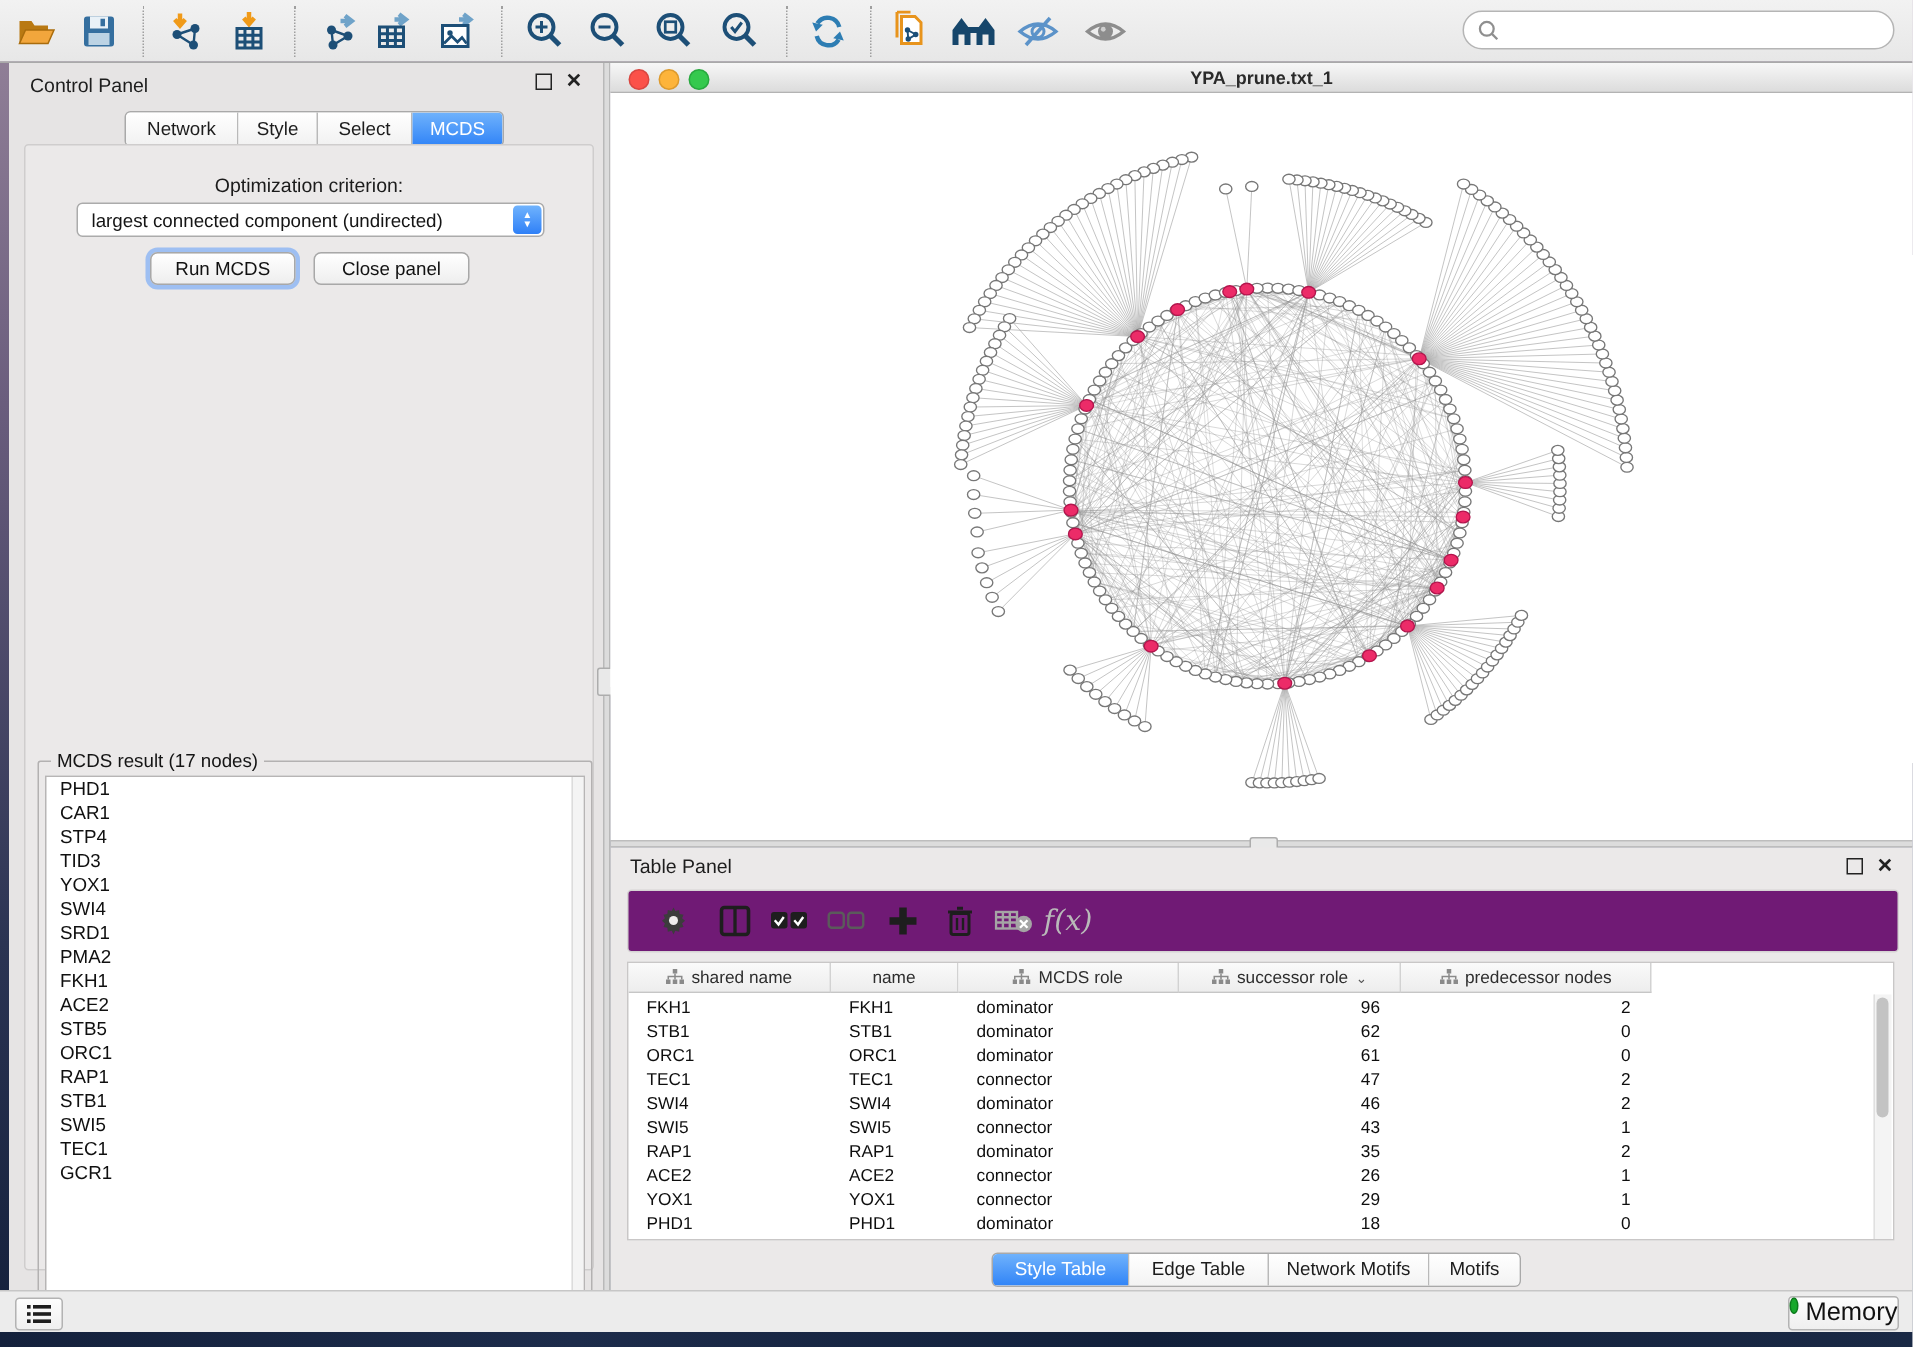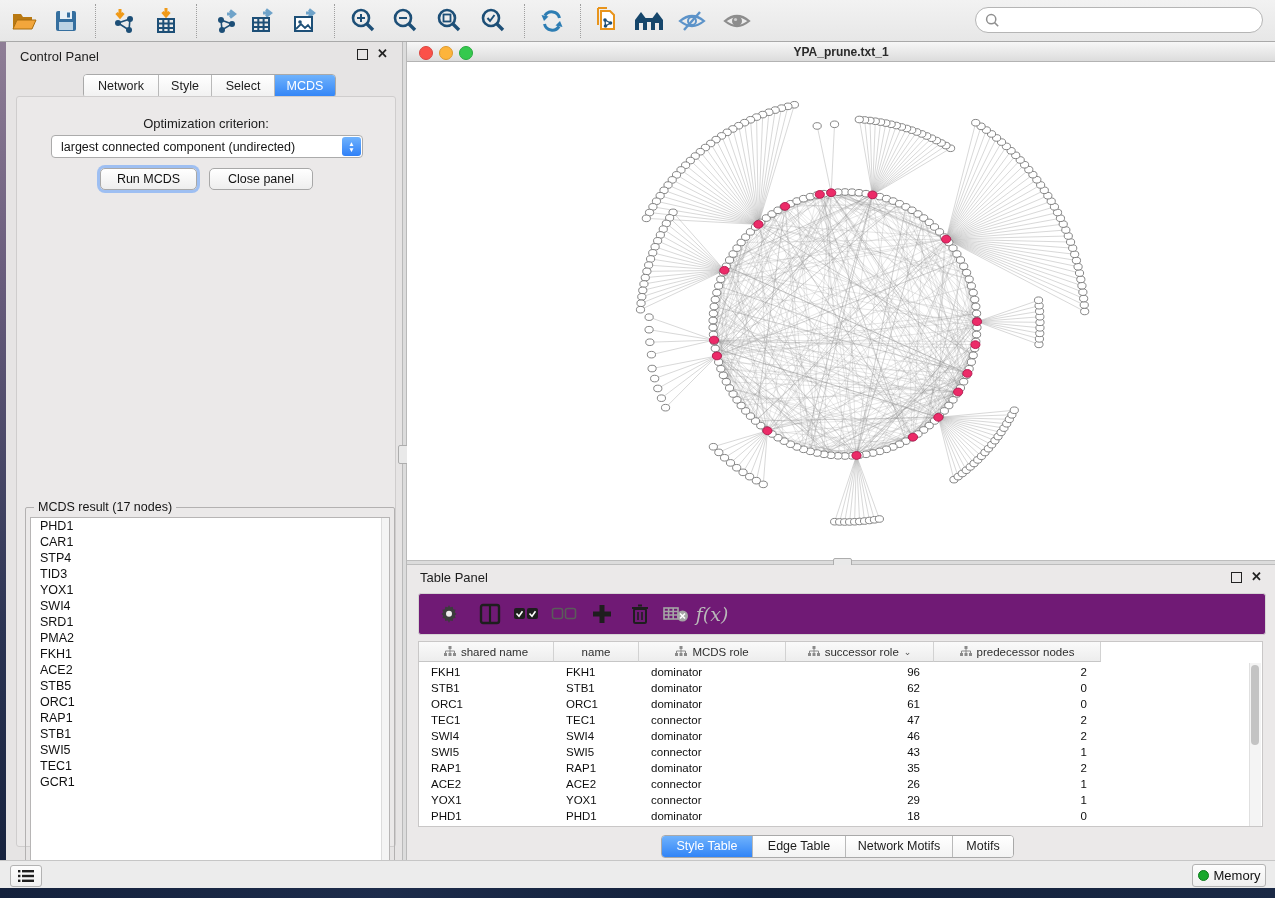--- a/index.html
+++ b/index.html
@@ -58,21 +58,21 @@
   .td{position:absolute;top:0;font-size:11.5px;line-height:16px;color:#0e0e0e;white-space:nowrap;}
   #nt-scroll{position:absolute;right:1px;top:21px;width:11px;height:163px;background:#f4f4f4;border-left:1px solid #e0e0e0;}
   #nt-thumb{position:absolute;left:1px;top:2px;width:8px;height:80px;background:#c3c3c3;border-radius:4px;}
   #tp-tabs{left:254px;top:270px;height:21px;display:flex;border:1px solid #a9a9a9;border-radius:4px;overflow:hidden;background:#fff;}
   #tp-tabs .tab{height:21px;line-height:21px;font-size:12.5px;color:#1c1c1c;text-align:center;border-right:1px solid #b9b9b9;background:linear-gradient(#ffffff,#f3f3f3);}
   #tp-tabs .tab:last-child{border-right:none;}
   #tp-tabs .tab.sel{background:linear-gradient(#6fb2fc,#3184f7);color:#fff;}
   
   #status-bar{left:0;top:860px;width:1275px;height:28px;background:#ececec;border-top:1px solid #c6c6c6;box-sizing:border-box;}
   #list-btn{left:10px;top:4px;width:30px;height:20px;background:linear-gradient(#fdfdfd,#f0f0f0);border:1px solid #b3b3b3;border-radius:3px;display:flex;align-items:center;justify-content:center;}
-  #memory-btn{left:1192px;top:3px;width:72px;height:21px;background:linear-gradient(#fdfdfd,#efefef);border:1px solid #b3b3b3;border-radius:3px;display:flex;align-items:center;justify-content:center;gap:5px;font-size:13px;color:#111;}
+  #memory-btn{left:1192px;top:3px;width:72px;height:21px;background:linear-gradient(#fdfdfd,#efefef);border:1px solid #b3b3b3;border-radius:3px;display:flex;align-items:flex-start;justify-content:center;gap:5px;font-size:17px;color:#111;}
   #memory-dot{width:9px;height:9px;border-radius:50%;background:#17a82b;border:1px solid #0d7a1c;}
 </style>
 </head>
 <body>
 
 <div id="screen">
   <div id="bottom-wall" class="abs"></div>
 
   <div id="toolbar" class="abs">
     <div class="tbtn" style="left:8px">

